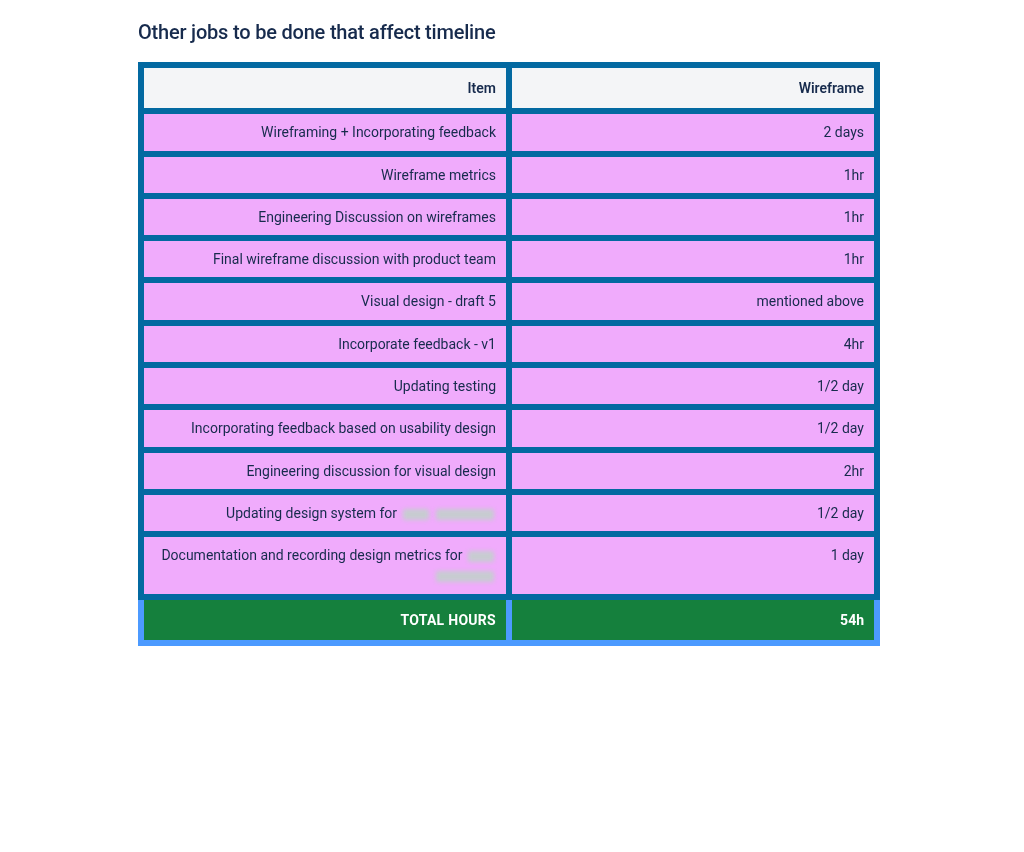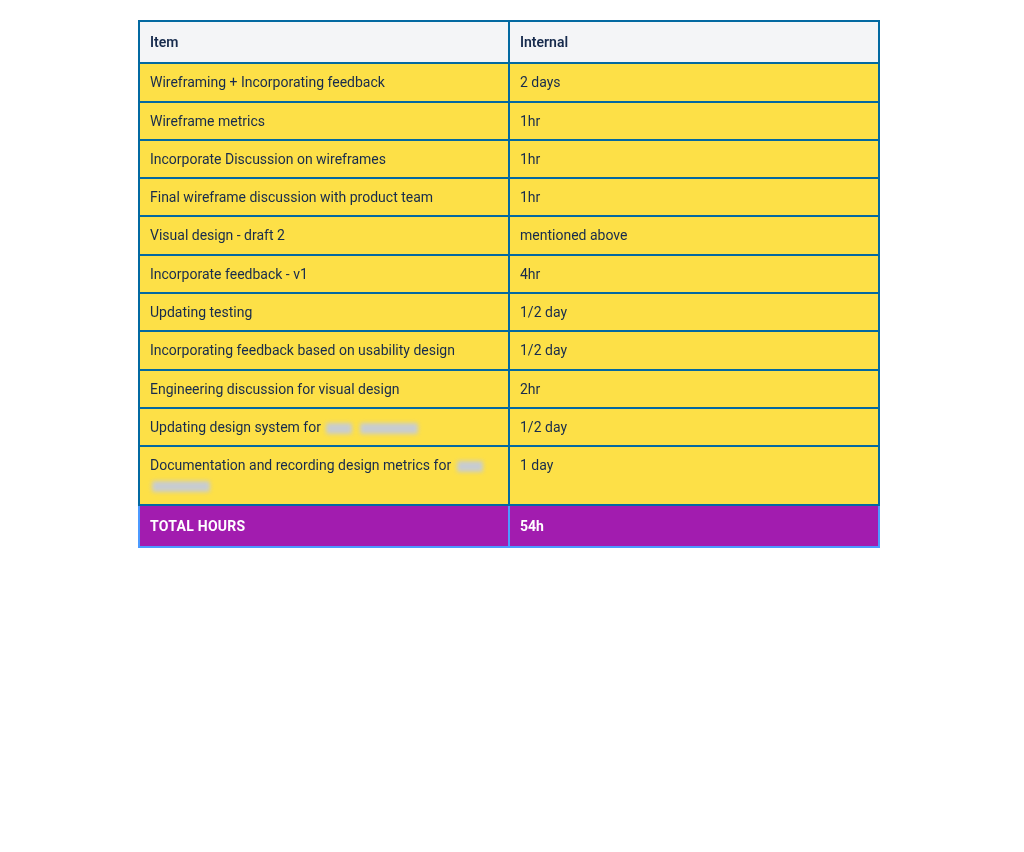--- a/index.html
+++ b/index.html
@@ -23,41 +23,41 @@
       color: #172b4d;
       margin-bottom: 18px;
       letter-spacing: -0.01em;
     }
     table {
       width: 100%;
       border-collapse: collapse;
       table-layout: fixed;
     }
     th, td {
-      text-align: left;
+      text-align: right;
       vertical-align: top;
-      border: 2px solid #0369a1;
+      border: 6px solid #0369a1;
       padding: 8px 10px;
       font-size: 14px;
       line-height: 1.45;
       color: #172b4d;
     }
     col.col-item { width: 50%; }
     col.col-timeline { width: 50%; }
     thead th {
       background: #f4f5f7;
       font-weight: 600;
       color: #172b4d;
       padding: 10px 10px;
     }
     tbody td {
-      background: #fde047;
+      background: #f0abfc;
     }
     .total-row td {
-      background: #a21caf;
+      background: #15803d;
       color: #ffffff;
       font-weight: 700;
       padding: 10px 10px;
       border-color: #4c9aff;
     }
     .total-row td.total-label {
       text-transform: uppercase;
       letter-spacing: 0.02em;
     }
     .redacted {
@@ -68,51 +68,52 @@
       filter: blur(2px);
       margin: 0 2px;
     }
     .redacted.small { width: 26px; height: 11px; }
     .redacted.med   { width: 58px; height: 11px; }
   </style>
 </head>
 <body>
 
 <div class="container">
+  <h2 class="page-title">Other jobs to be done that affect timeline</h2>
 
   <table>
     <colgroup>
       <col class="col-item">
       <col class="col-timeline">
     </colgroup>
     <thead>
       <tr>
         <th>Item</th>
-        <th>Internal</th>
+        <th>Wireframe</th>
       </tr>
     </thead>
     <tbody id="table-body">
     <tr>
           <td>Wireframing + Incorporating feedback</td>
           <td>2 days</td>
         </tr>
         <tr>
           <td>Wireframe metrics</td>
           <td>1hr</td>
         </tr>
         <tr>
-          <td>Incorporate Discussion on wireframes</td>
+          <td>Engineering Discussion on wireframes</td>
           <td>1hr</td>
         </tr>
         <tr>
           <td>Final wireframe discussion with product team</td>
           <td>1hr</td>
         </tr>
         <tr>
-          <td>Visual design - draft 2</td>
+          <td>Visual design - draft 5</td>
           <td>mentioned above</td>
         </tr>
         <tr>
           <td>Incorporate feedback - v1</td>
           <td>4hr</td>
         </tr>
         <tr>
           <td>Updating testing</td>
           <td>1/2 day</td>
         </tr>

